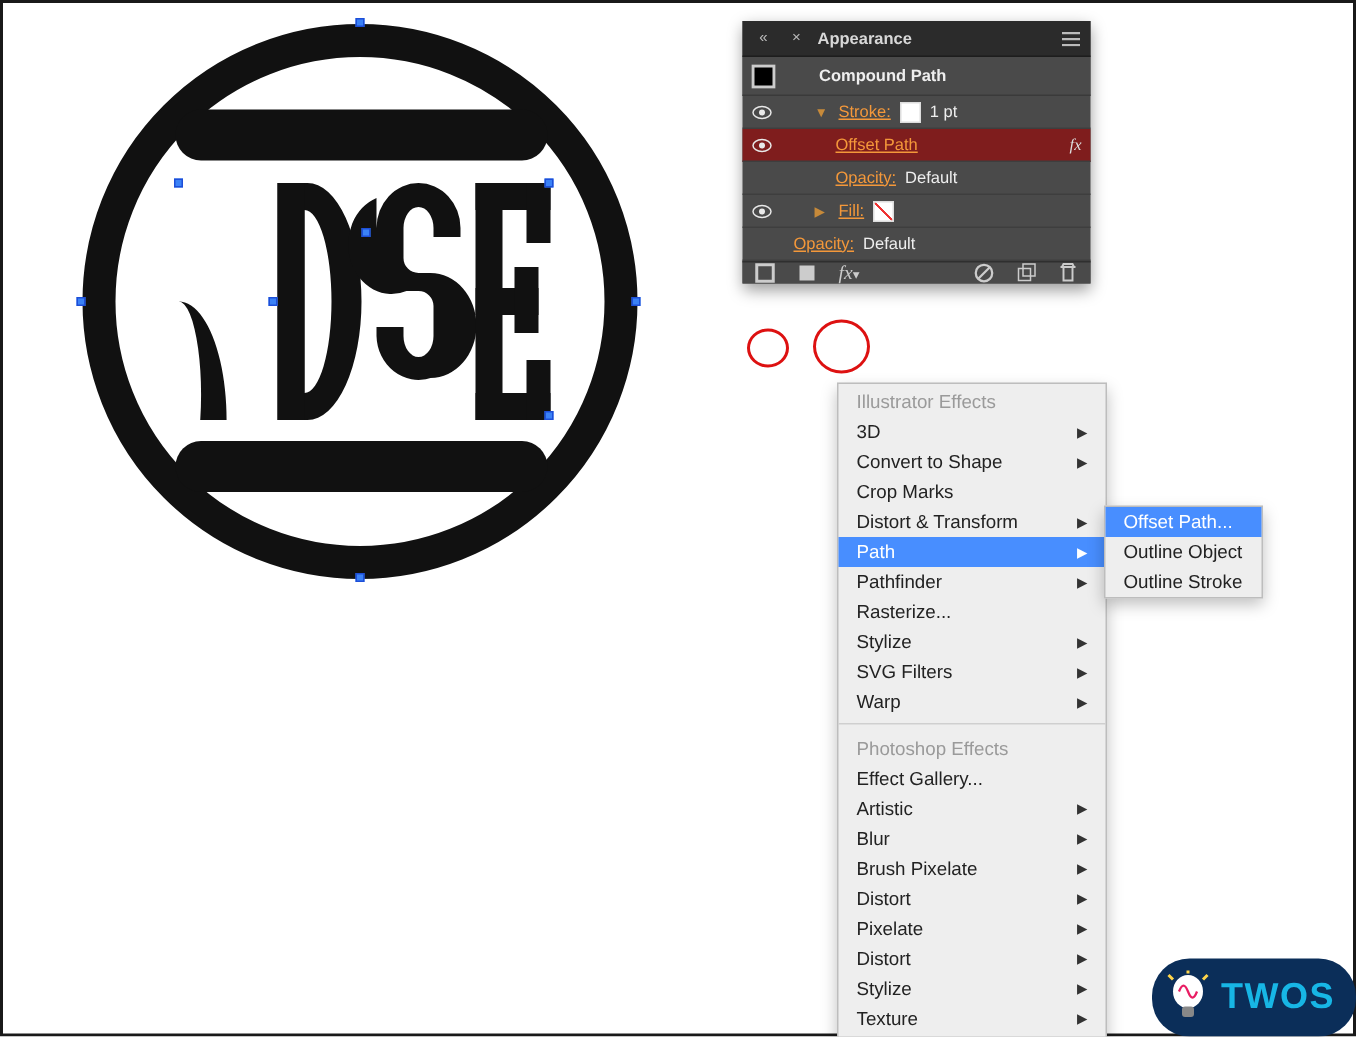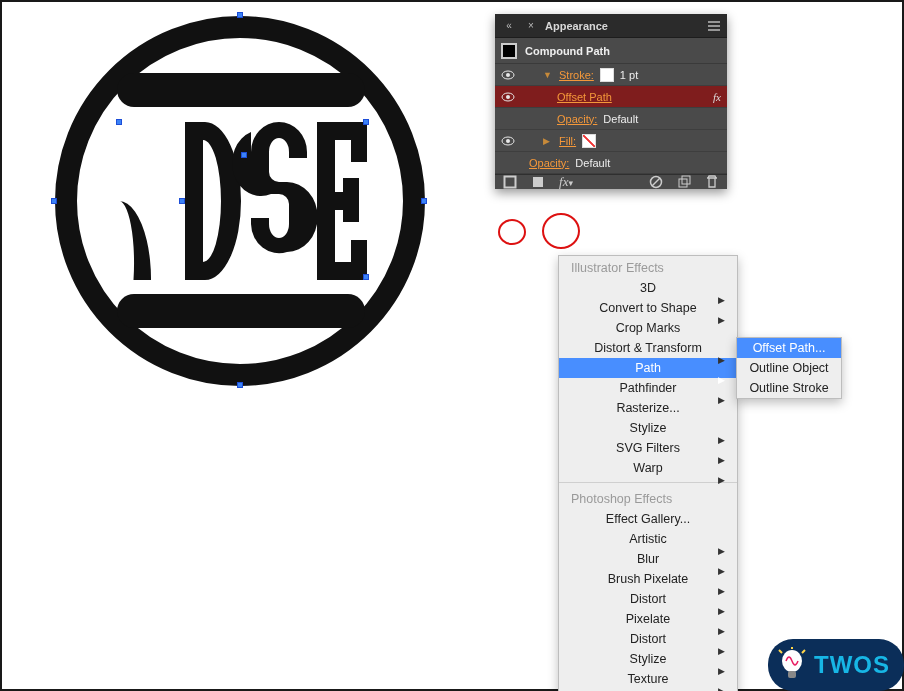--- a/index.html
+++ b/index.html
@@ -18,41 +18,41 @@
 
   
   .panel { position: absolute; left: 495px; top: 14px; width: 232px; background: #4a4a4a; color: #ddd; box-shadow: 0 4px 10px rgba(0,0,0,.4); }
   .panel-header { background: #2b2b2b; height: 24px; display: flex; align-items: center; padding: 0 6px; gap: 6px; border-bottom: 1px solid #1d1d1d; }
   .panel-close { color: #bbb; font-size: 10px; width: 16px; text-align: center; }
   .panel-tab { color: #d8d8d8; font-size: 11px; font-weight: bold; }
   .panel-menu { margin-left: auto; color: #bbb; }
   .panel-menu svg { display:block; }
   .obj-row { display: flex; align-items: center; height: 26px; padding: 0 6px; gap: 8px; background:#4a4a4a; border-bottom: 1px solid #3a3a3a; }
   .swatch { width: 16px; height: 16px; border: 2px solid #ccc; background: #000; }
-  .obj-name { color: #eee; font-weight: bold; font-size: 11px; }
+  .obj-name { color: #eee; font-weight: bold; font-size: 11px; margin-left: 21px; }
   .attr-row { display: flex; align-items: center; height: 22px; padding: 0 6px; gap: 6px; border-bottom: 1px solid #3e3e3e; font-size: 11px; }
   .attr-row.selected { background: #7f1d1d; }
   .eye { width: 16px; text-align: center; color: #e8e8e8; }
   .eye svg { display:block; }
   .tw { width: 10px; color: #c78a3a; display: inline-flex; }
   .lbl-link { color: #f4983a; text-decoration: underline; }
   .lbl-val { color: #eee; }
   .mini-swatch { width: 14px; height: 14px; border: 1px solid #ddd; background: #fff; }
   .mini-swatch.none { background: linear-gradient(to top right, transparent 45%, #e33 46%, #e33 54%, transparent 55%), #fff; }
   .fx-icon { margin-left: auto; font-style: italic; font-family: Georgia, 'Times New Roman', serif; color: #ddd; }
   .panel-footer { display: flex; align-items: center; height: 15px; padding: 0 4px; gap: 6px; border-top: 1px solid #2f2f2f; background:#4a4a4a; }
   .ft-btn { width: 22px; height: 20px; display: flex; align-items: center; justify-content: center; color: #ccc; }
   .ft-spacer { flex: 1; }
   .ring-red { position: absolute; border: 2px solid #d11; border-radius: 50%; pointer-events: none; }
 
   
   .menu { position: absolute; background: #eee; border: 1px solid #bdbdbd; box-shadow: 0 4px 10px rgba(0,0,0,.25); font-size: 12.5px; color: #222; }
   .menu-main { left: 558px; top: 255px; width: 180px; }
   .menu .hdr { color: #9a9a9a; padding: 5px 12px 3px; }
-  .menu .item { display: flex; align-items: center; padding: 3px 12px; height: 20px; flex-direction: column; }
+  .menu .item { display: flex; align-items: center; padding: 3px 12px; height: 20px; }
   .menu .item .sub { margin-left: auto; color: #333; }
   .menu .item.highlight { background: #488eff; color: #fff; }
   .menu .item.highlight .sub { color: #fff; }
   .menu .sep { height: 1px; background: #cfcfcf; margin: 4px 0; }
   .submenu { left: 736px; top: 337px; width: 106px; }
 
   
   .wm { position: absolute; right: 0; bottom: 0; height: 52px; display: flex; align-items: center; background: #0b2e59; gap: 8px; padding: 0 14px 0 10px; border-radius: 25px; }
   .wm .bulb { width: 28px; height: 36px; }
   .wm .txt { color: #17b6e5; font-weight: 900; font-family: Arial, sans-serif; font-size: 24px; letter-spacing: 1px; }

